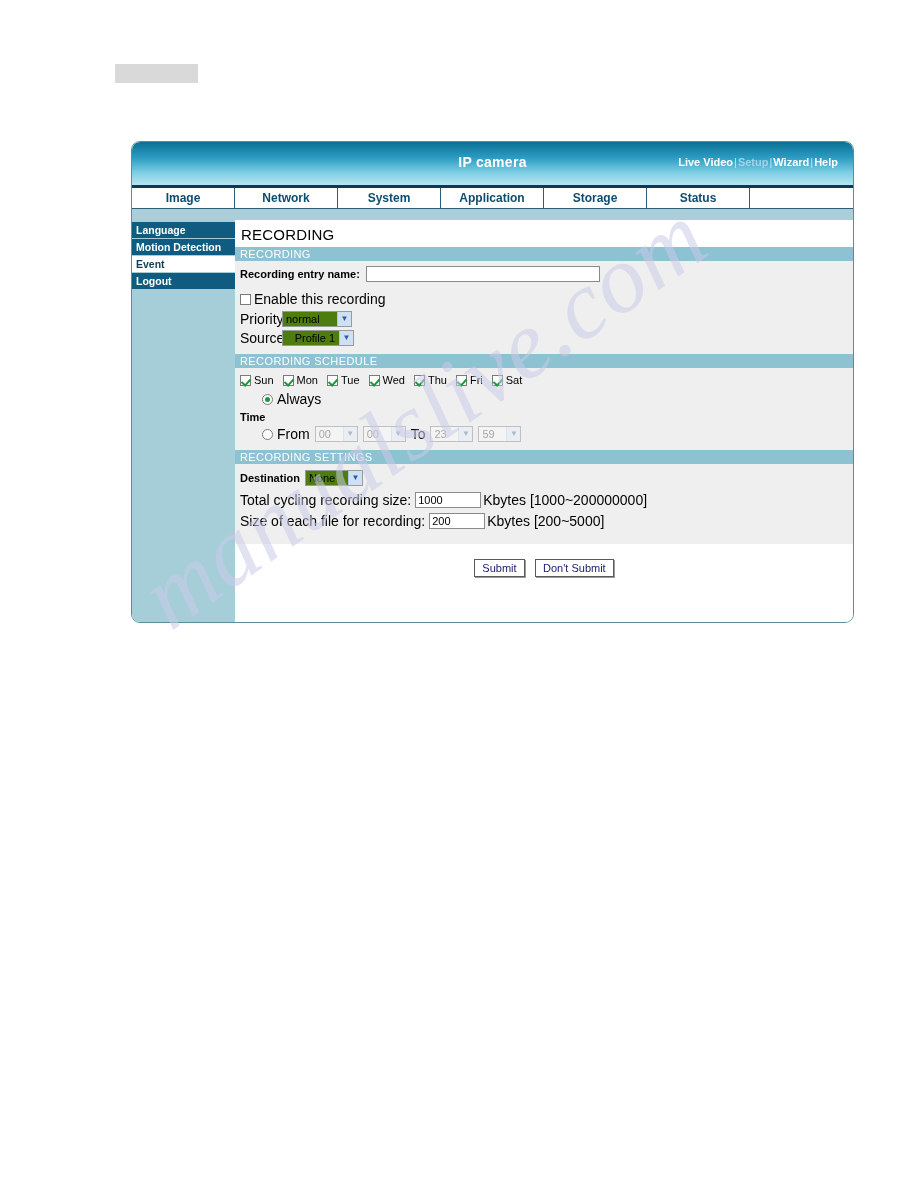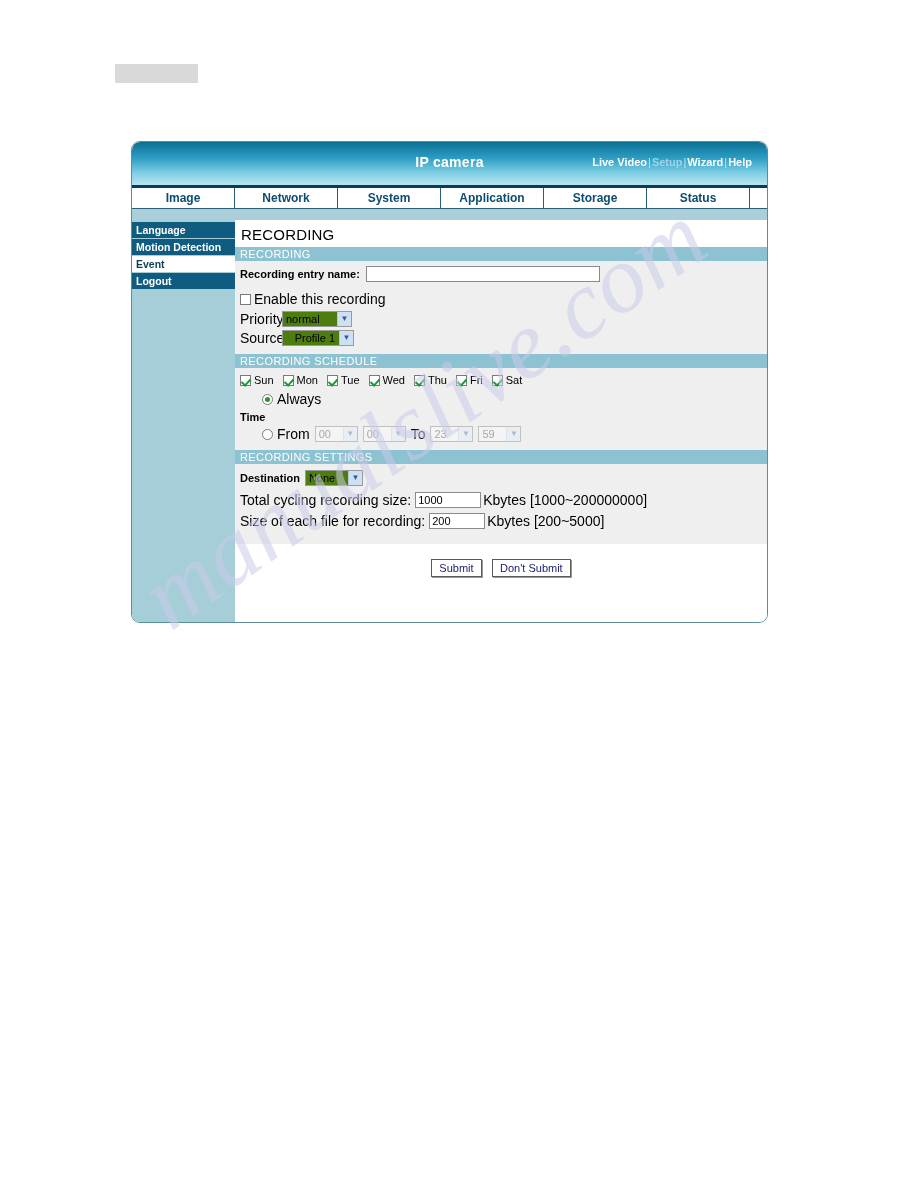--- a/index.html
+++ b/index.html
@@ -47,21 +47,21 @@
     width: 83px;
     height: 19px;
     background: #d9d9d9;
   }
 
   
   #device-ui {
     position: absolute;
     left: 131px;
     top: 141px;
-    width: 637px;
+    width: 723px;
     height: 482px;
     border: 1px solid #5a8e9b;
     border-radius: 9px;
     background: #ffffff;
     box-sizing: border-box;
     overflow: hidden;
   }
 
   
   .ui-header {

